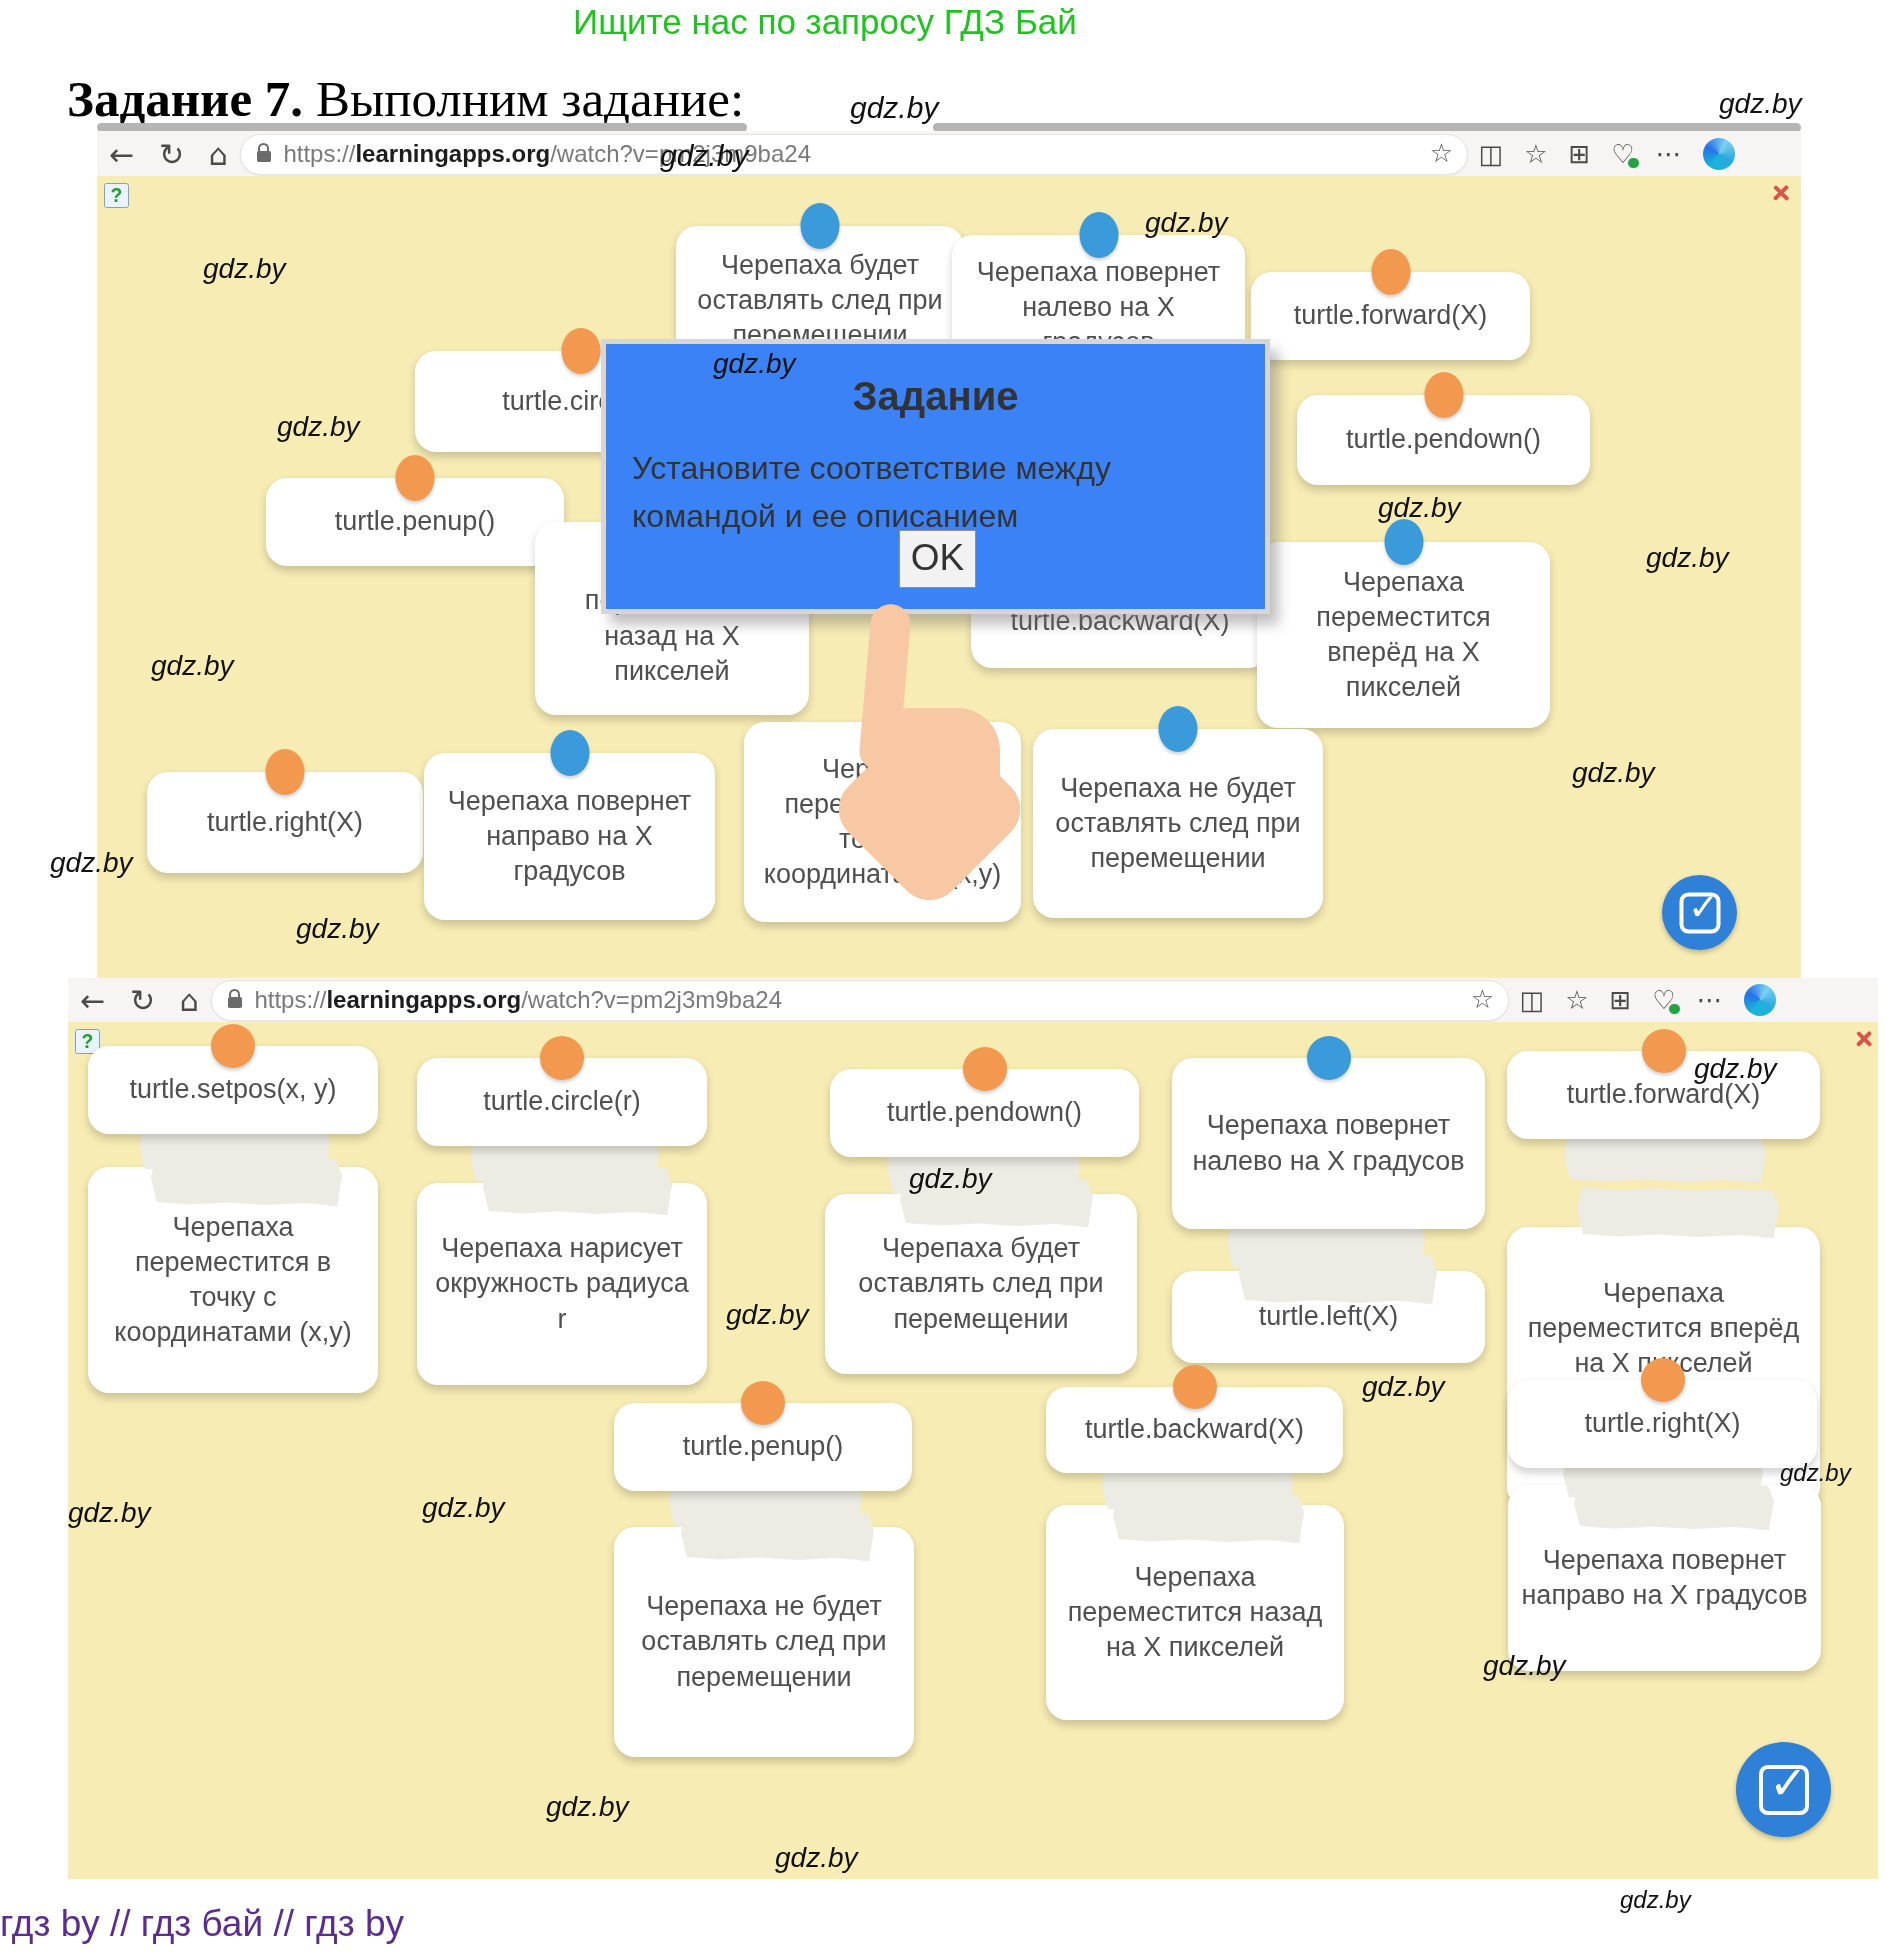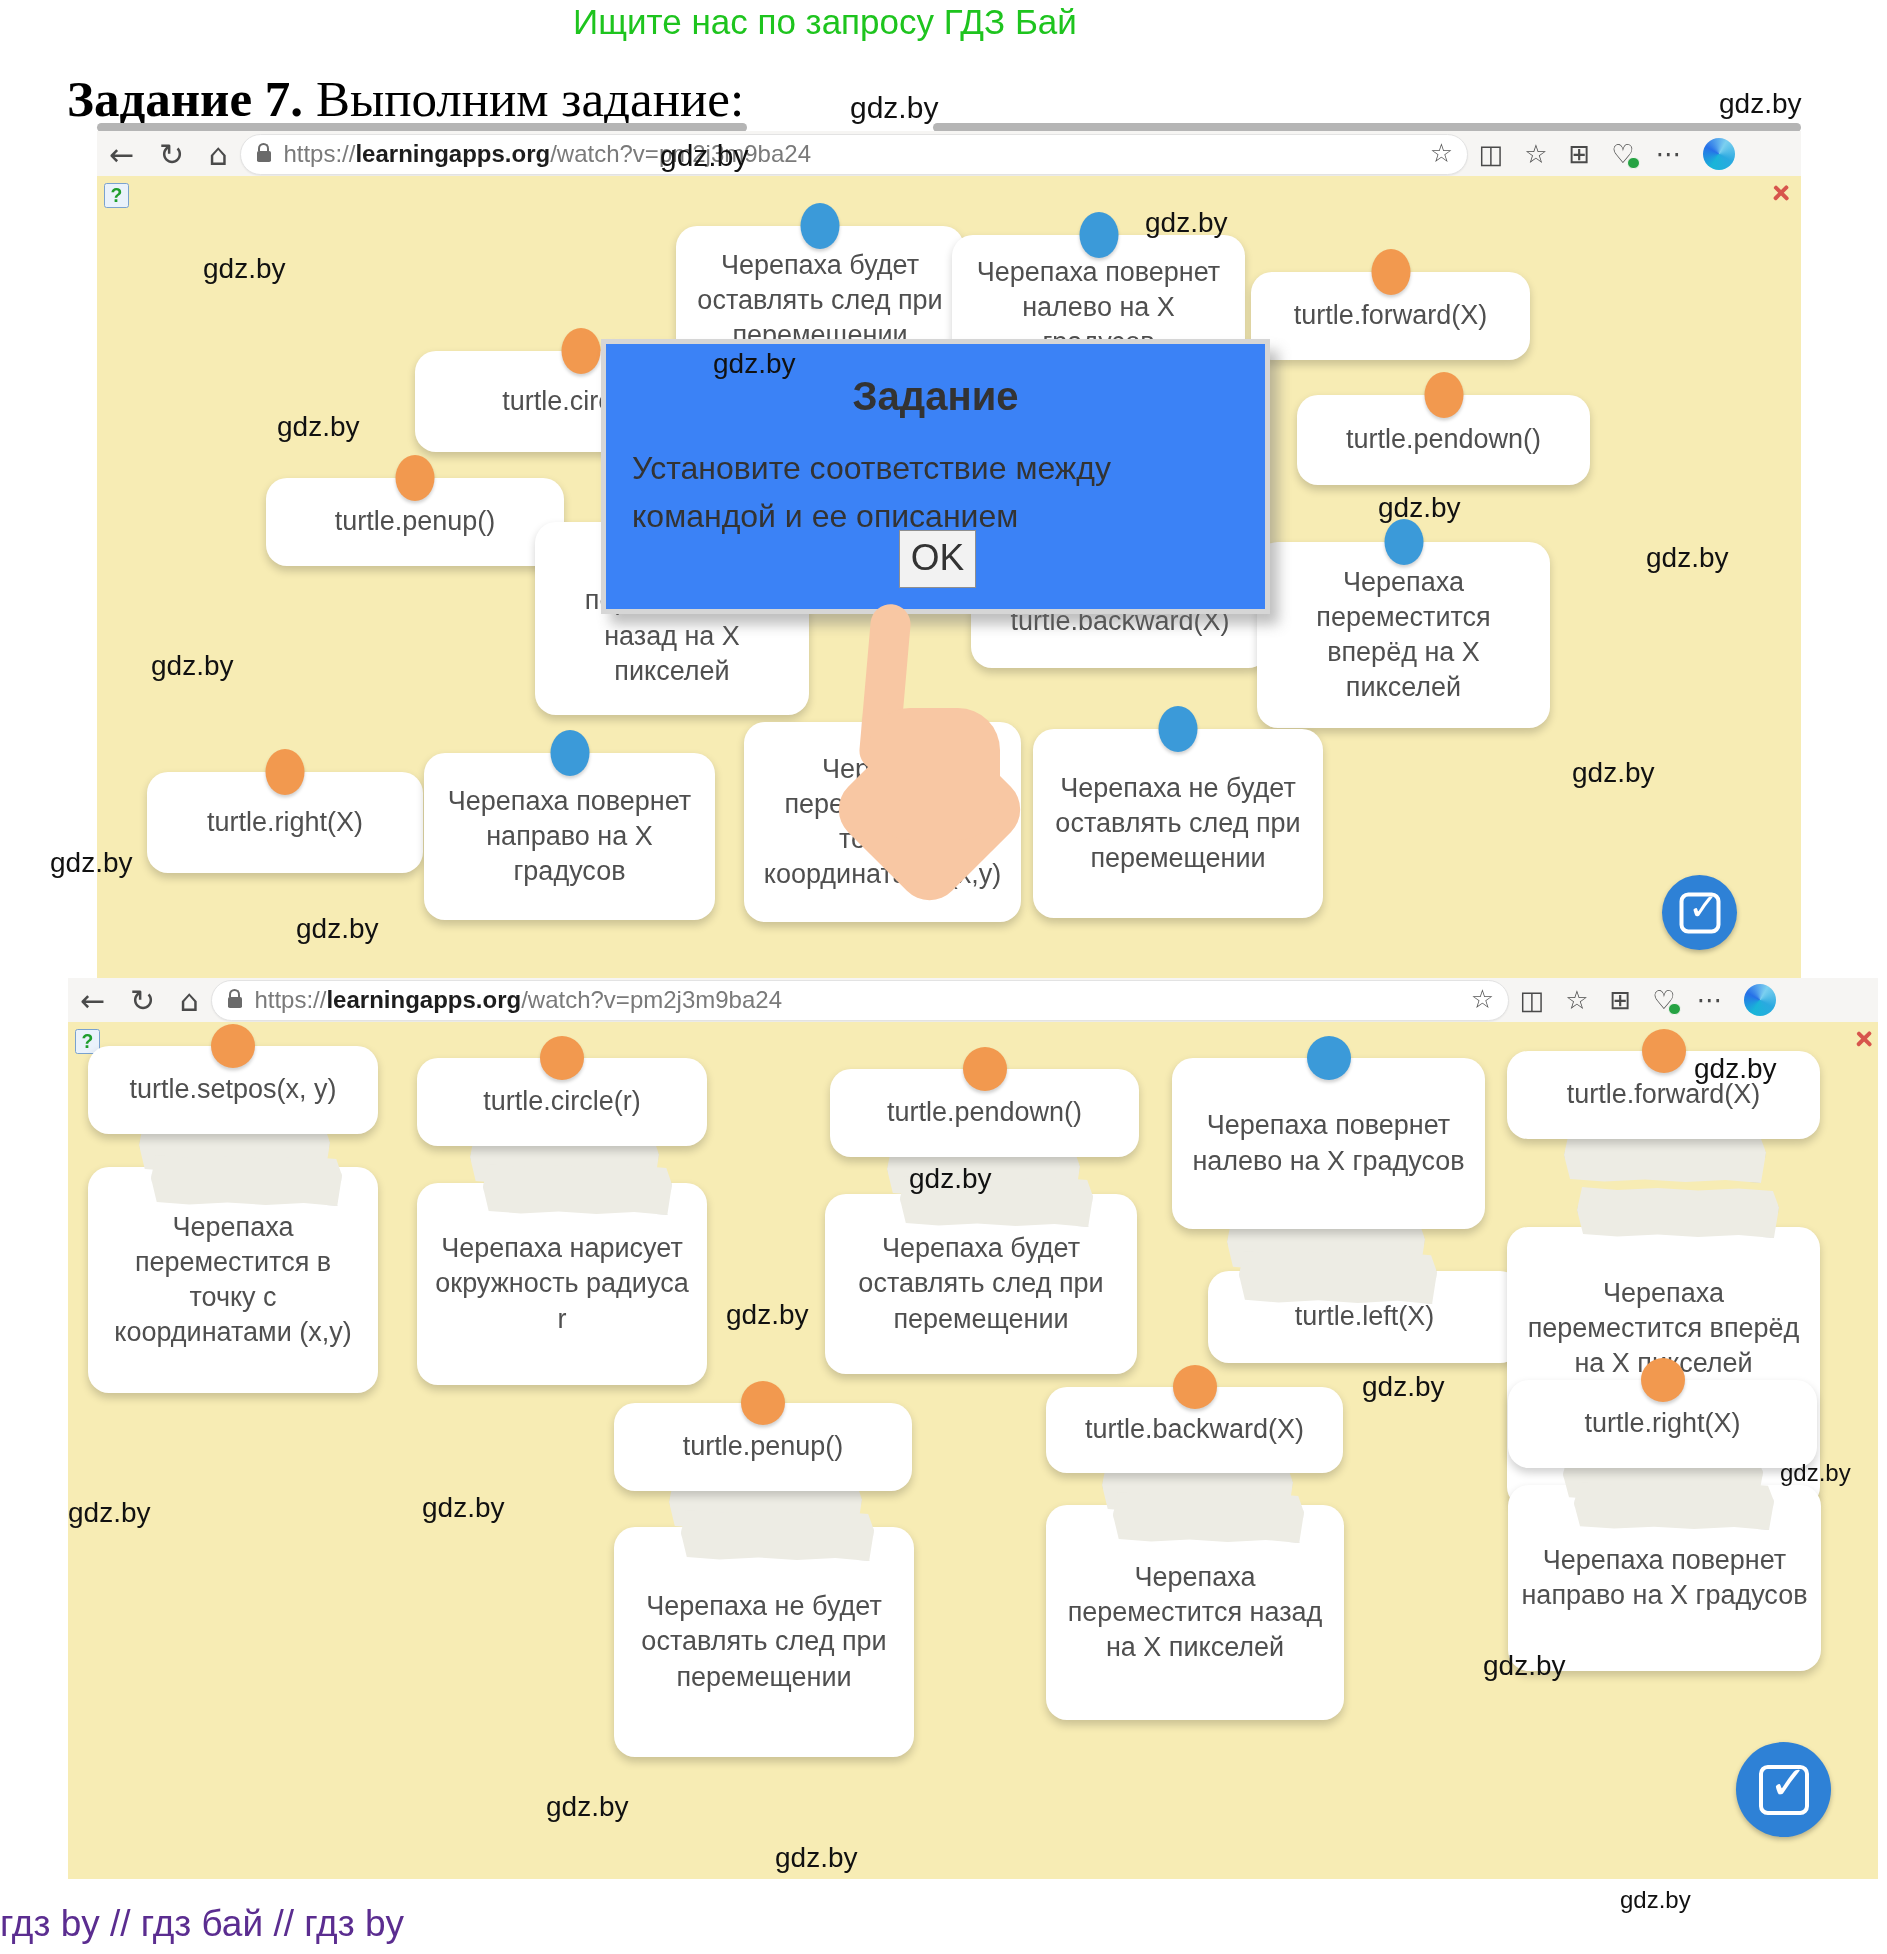--- a/index.html
+++ b/index.html
@@ -1,20 +1,20 @@
 <!DOCTYPE html>
 <html style="font-size:14px"><head>
 <meta charset="utf-8">
 <style>
   html,body{margin:0;padding:0;background:#fff;}
   #stage{position:relative;width:1887px;height:1954px;background:#ffffff;overflow:hidden;
          font-family:"Liberation Sans", sans-serif;}
   
   .promo{position:absolute;top:1.8px;left:0;width:1650px;text-align:center;font-size:35px;color:#1ec41e;}
-  .wm{position:absolute;color:#111;font-size:28px;z-index:40;white-space:nowrap;}
+  .wm{position:absolute;color:#111;font-size:28px;z-index:40;white-space:nowrap;font-style:italic;}
   .title{position:absolute;left:67px;top:70px;font-size:51px;color:#000;
          font-family:"Liberation Serif", serif;white-space:nowrap;}
   .title b{font-weight:bold;}
   .footer{position:absolute;left:0;top:1903px;width:1887px;text-align:left;
           font-size:37px;color:#5b2d90;}
   
   .winstrip{position:absolute;height:8.8px;background:#b5b5b5;border-radius:4.4px;}
   .toolbar{position:absolute;background:#f6f5f3;border-bottom:0.9px solid #dcdcdc;display:flex;
            align-items:center;}
   .navico{font-size:30px;color:#4a4a4a;margin:0 12.3px;font-family:"DejaVu Sans",sans-serif;}
@@ -252,21 +252,21 @@
   <div class="card s2" style="left:825px;top:1194px;width:312px;height:180px;">
       <span>Черепаха будет оставлять след при перемещении</span>
     </div>
 
   <div class="tape" style="left:1227px;top:1218px;width:198px;height:53px;"></div>
   <div class="tape" style="left:1239px;top:1251px;width:198px;height:53px;"></div>
   <div class="card s2" style="left:1172px;top:1058px;width:313px;height:171px;z-index:4;">
       <span class="dot b"></span>
       <span>Черепаха повернет налево на X градусов</span>
     </div>
-  <div class="card s2" style="left:1172px;top:1271px;width:313px;height:92px;margin-left:36px;">
+  <div class="card s2" style="left:1172px;top:1271px;width:313px;height:92px;">
       <span>turtle.left(X)</span>
     </div>
 
   <div class="tape" style="left:1564px;top:1132px;width:202px;height:51px;"></div>
   <div class="tape" style="left:1577px;top:1187px;width:202px;height:51px;"></div>
   <div class="card s2" style="left:1507px;top:1051px;width:313px;height:88px;z-index:4;">
       <span class="dot o"></span>
       <span>turtle.forward(X)</span>
     </div>
   <div class="card s2" style="left:1507px;top:1227px;width:313px;height:281px;align-items:flex-start;padding-top:49px;">

